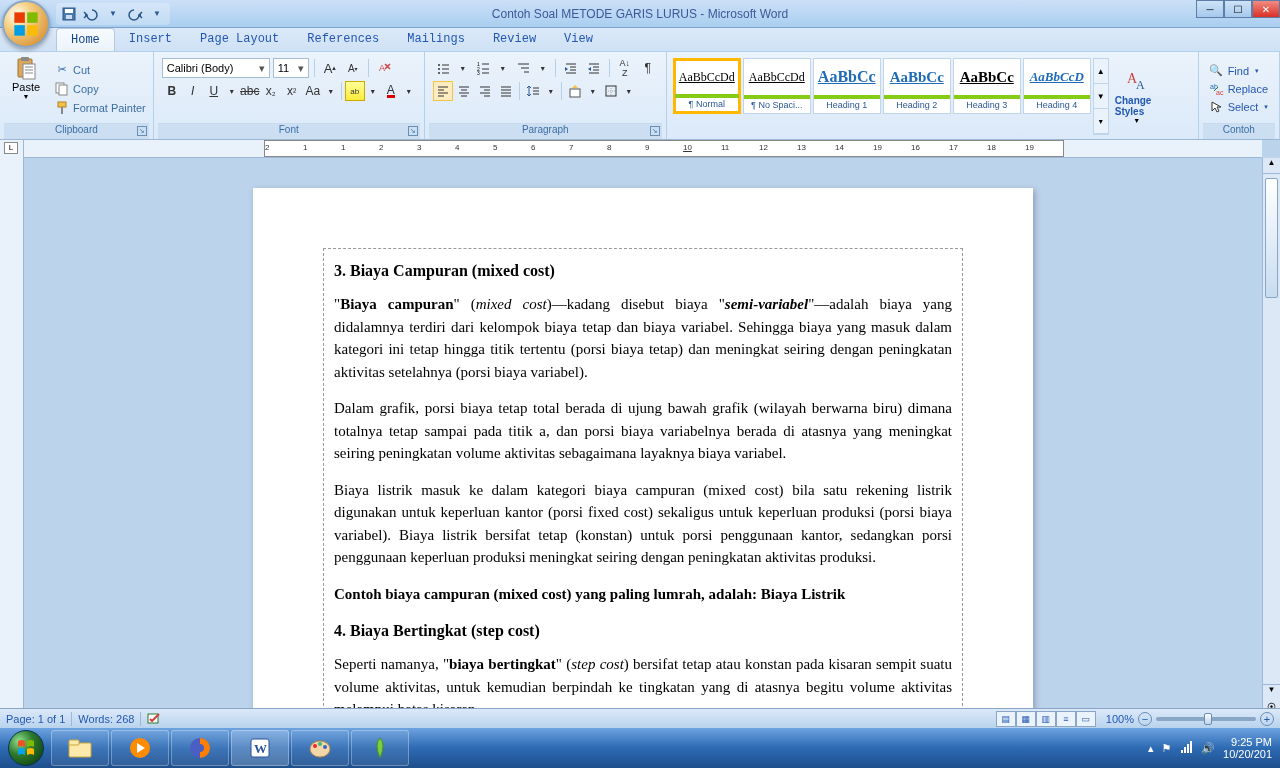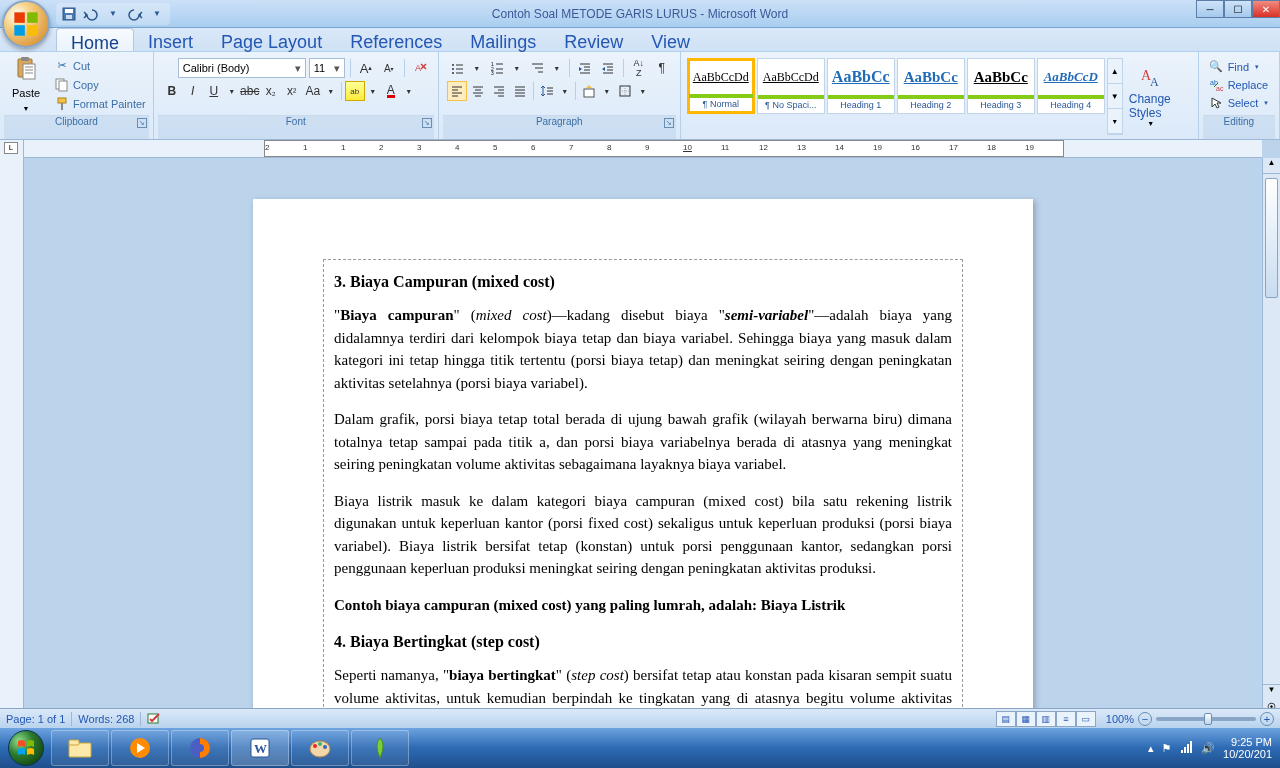--- a/index.html
+++ b/index.html
@@ -12,42 +12,42 @@
   .office-btn svg { width: 28px; height: 28px; }
   .qat { margin-left: 56px; display: flex; gap: 4px; background: rgba(255,255,255,.25); border-radius: 4px; padding: 2px 4px; align-items: center; height: 22px; }
   .qat-item { width: 18px; height: 18px; display: flex; align-items: center; justify-content: center; color: #2b5797; cursor: default; }
   .title-text { position: absolute; left: 0; right: 0; text-align: center; font-size: 12px; color: #3b5998; pointer-events: none; }
   .win-controls { position: absolute; right: 0; top: 0; display: flex; }
   .win-btn { width: 28px; height: 18px; border: 1px solid #5c7ea6; background: linear-gradient(#cde3f8,#a5c9ed); display: flex; align-items: center; justify-content: center; font-size: 10px; cursor: pointer; }
   .win-btn.close { background: linear-gradient(#f28b82,#d93025); color: #fff; }
 
   
   .tabs-row { height: 24px; background: linear-gradient(#dbe9f9,#cfe1f5); display: flex; padding-left: 56px; border-bottom: 1px solid #b5d0ea; }
-  .tab { padding: 4px 14px; color: #2357b3; cursor: pointer; font-size: 18px; }
+  .tab { padding: 4px 14px; color: #2357b3; cursor: pointer; font-size: 12px; font-family: Liberation Mono, monospace; }
   .tab.active { background: linear-gradient(#f7fbff,#ebf3fb); border: 1px solid #b5c8dd; border-bottom: none; border-top-left-radius: 4px; border-top-right-radius: 4px; color: #15428b; }
 
   
   .ribbon { height: 88px; background: linear-gradient(#ebf3fb,#dbe9f9); display: flex; border-bottom: 1px solid #9cb8d6; }
   .group { border-right: 1px solid #b5d0ea; padding: 2px 4px 0 4px; display: flex; flex-direction: column; position: relative; }
   .group-body { flex: 1; display: flex; }
-  .group-label { height: 24px; text-align: center; font-size: 10px; color: #3b6ea5; background: rgba(180,205,230,.4); border-top: 1px solid #c8dbee; position: relative; }
+  .group-label { height: 16px; text-align: center; font-size: 10px; color: #3b6ea5; background: rgba(180,205,230,.4); border-top: 1px solid #c8dbee; position: relative; }
   .dialog-launcher { position: absolute; right: 2px; top: 2px; width: 10px; height: 10px; border: 1px solid #6a8db3; font-size: 7px; color: #3b6ea5; display: flex; align-items: center; justify-content: center; cursor: pointer; }
 
   
-  .clipboard .paste { width: 44px; display: flex; flex-direction: column; align-items: center; justify-content: space-between; border: 1px solid transparent; padding: 2px; cursor: pointer; }
+  .clipboard .paste { width: 44px; display: flex; flex-direction: column; align-items: center; justify-content: flex-start; border: 1px solid transparent; padding: 2px; cursor: pointer; }
   .clip-small { display: flex; flex-direction: column; gap: 1px; justify-content: center; margin-left: 4px; }
   .clip-btn { display: flex; align-items: center; gap: 4px; padding: 2px 3px; color: #3b6ea5; cursor: pointer; font-size: 11px; white-space: nowrap; }
   .mini-icon { width: 14px; height: 14px; display: inline-flex; align-items: center; justify-content: center; }
 
   
   .font-body { flex-direction: column; gap: 3px; padding: 4px 4px; }
   .font-row1 { display: flex; gap: 3px; align-items: center; }
   .combo { background: #fff; border: 1px solid #a7bdd6; height: 20px; display: flex; align-items: center; padding: 0 2px 0 4px; font-size: 11px; }
   .combo .dd { width: 10px; text-align: center; color: #555; }
-  .font-combo { width: 128px; margin-left: 16px; }
+  .font-combo { width: 108px; }
   .size-combo { width: 36px; }
   .font-row2 { display: flex; gap: 1px; align-items: center; }
   .tool-btn { width: 20px; height: 20px; border: 1px solid transparent; display: flex; align-items: center; justify-content: center; font-size: 12px; cursor: pointer; color: #333; background: transparent; }
   .tool-btn.dd-half { width: 14px; font-size: 8px; }
   .sep { width: 1px; height: 18px; background: #b5d0ea; margin: 0 2px; }
   .highlight-btn { background: linear-gradient(#ffff99,#ffeb3b); border: 1px solid #ccaa00; }
 
   
   .para-body { flex-direction: column; gap: 3px; padding: 4px 4px; }
 
@@ -64,21 +64,21 @@
   
   .editing-body { flex-direction: column; gap: 2px; padding: 4px 4px; justify-content: center; }
   .edit-btn { display: flex; align-items: center; gap: 4px; padding: 1px 3px; cursor: pointer; color: #2357b3; font-size: 11px; white-space: nowrap; }
 
   
   .doc-area { position: absolute; top: 140px; bottom: 20px; left: 0; right: 0; background: #bcd3ec; display: flex; }
   .v-ruler { width: 24px; background: #e9f1fa; border-right: 1px solid #9cb8d6; position: relative; }
   .h-ruler-wrap { position: absolute; top: 0; left: 24px; right: 18px; height: 18px; background: #e9f1fa; border-bottom: 1px solid #9cb8d6; font-size: 8px; color: #333; padding-left: 240px; overflow: hidden; }
   .h-ruler { position: relative; height: 100%; background: #fff; width: 800px; border: 1px solid #888; }
   .ruler-num { position: absolute; top: 2px; font-size: 8px; }
-  .page-wrap { position: absolute; top: 18px; left: 24px; right: 18px; bottom: 0; overflow: auto; display: flex; justify-content: center; padding: 30px 0; margin-top: 11px; }
+  .page-wrap { position: absolute; top: 18px; left: 24px; right: 18px; bottom: 0; overflow: auto; display: flex; justify-content: center; padding: 30px 0; }
   .page { width: 780px; background: #fff; box-shadow: 2px 2px 6px rgba(0,0,0,.25); min-height: 1000px; padding: 60px 70px; }
   .content-box { border: 1px dashed #999; padding: 4px 10px; font-family: "Times New Roman", Georgia, serif; font-size: 15px; line-height: 1.5; text-align: justify; }
   .content-box h3 { font-size: 16px; font-weight: bold; margin: 6px 0 10px 0; }
   .content-box p { margin: 0 0 14px 0; }
   .content-box .bold-inline { font-weight: bold; }
   .content-box em { font-style: italic; }
   .scroll-v { position: absolute; top: 18px; right: 0; width: 18px; bottom: 0; background: #dce8f5; border-left: 1px solid #9cb8d6; }
   .scroll-thumb { position: absolute; left: 2px; right: 2px; top: 20px; height: 120px; background: linear-gradient(#fff,#c8dcf0); border: 1px solid #8aa6c7; border-radius: 2px; }
 
   
@@ -404,21 +404,21 @@
         <div class="style-arrows">
           <div>▲</div>
           <div>▼</div>
           <div>▾</div>
         </div>
         <div class="change-styles">
           <svg width="26" height="26" viewBox="0 0 26 26">
             <text x="3" y="14" font-size="14" fill="#d04040" font-family="serif">A</text>
             <text x="12" y="20" font-size="12" fill="#2b5797" font-family="serif">A</text>
           </svg>
-          <span style="font-size:12px;color:#2357b3;">Change Styles</span>
+          <span style="font-size:10px;color:#2357b3;font-weight:bold;">Change Styles</span>
           <span style="font-size:7px;">▼</span>
         </div>
       </div>
   </div>
 
   <div class="group">
     <div class="group-body editing-body">
       <div class="edit-btn">
           <span class="mini-icon">🔍</span>
           <span>Find</span>
@@ -437,21 +437,21 @@
       <div class="edit-btn">
           <span class="mini-icon">
             <svg width="14" height="14" viewBox="0 0 14 14">
               <path d="M2 2 L2 11 L5 8 L7 12 L9 11 L7 7 L11 7 Z" fill="#fff" stroke="#333"></path>
             </svg>
           </span>
           <span>Select</span>
           <span style="font-size:7px;margin-left:2px;">▾</span>
         </div>
     </div>
-    <div class="group-label"><span>Editing</span></div>
+    <div class="group-label"><span>Contoh</span></div>
   </div>
 </div>
 
 <div class="doc-area">
   <div class="v-ruler">
     <div style="position:absolute;left:4px;top:2px;width:14px;height:12px;border:1px solid #888;background:#fff;font-size:8px;text-align:center;">L</div>
   </div>
   <div class="h-ruler-wrap">
     <div class="h-ruler" id="h-ruler">
         <span class="ruler-num" style="left: 0px;">2</span>

